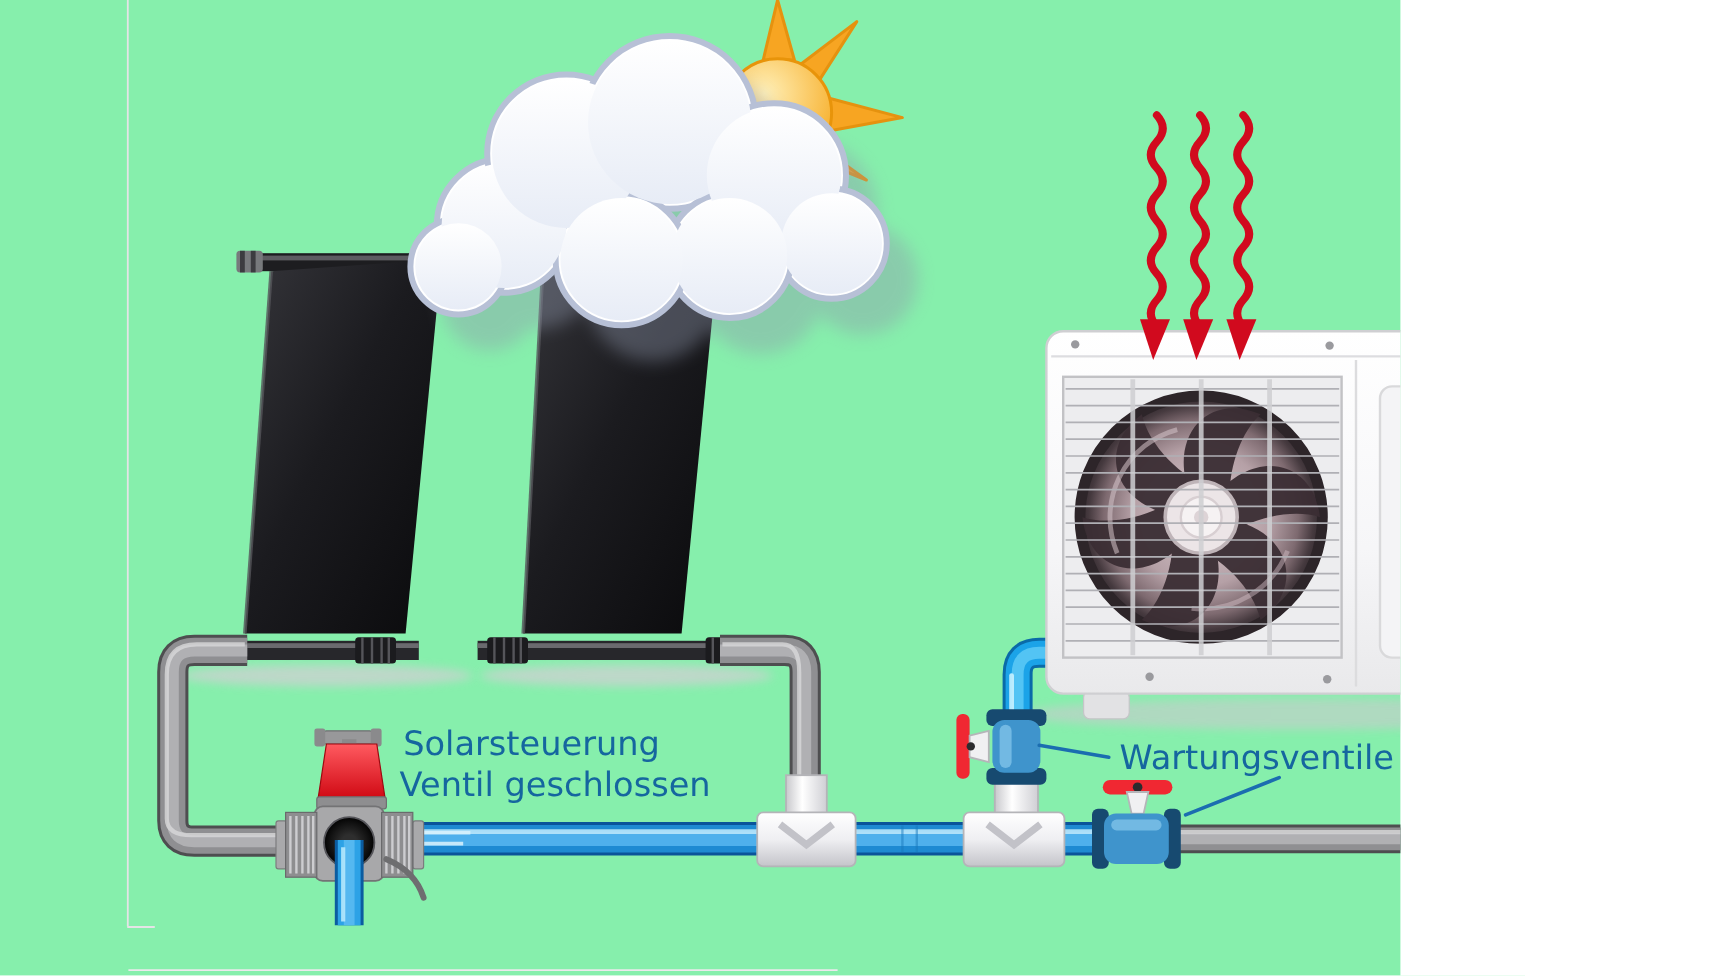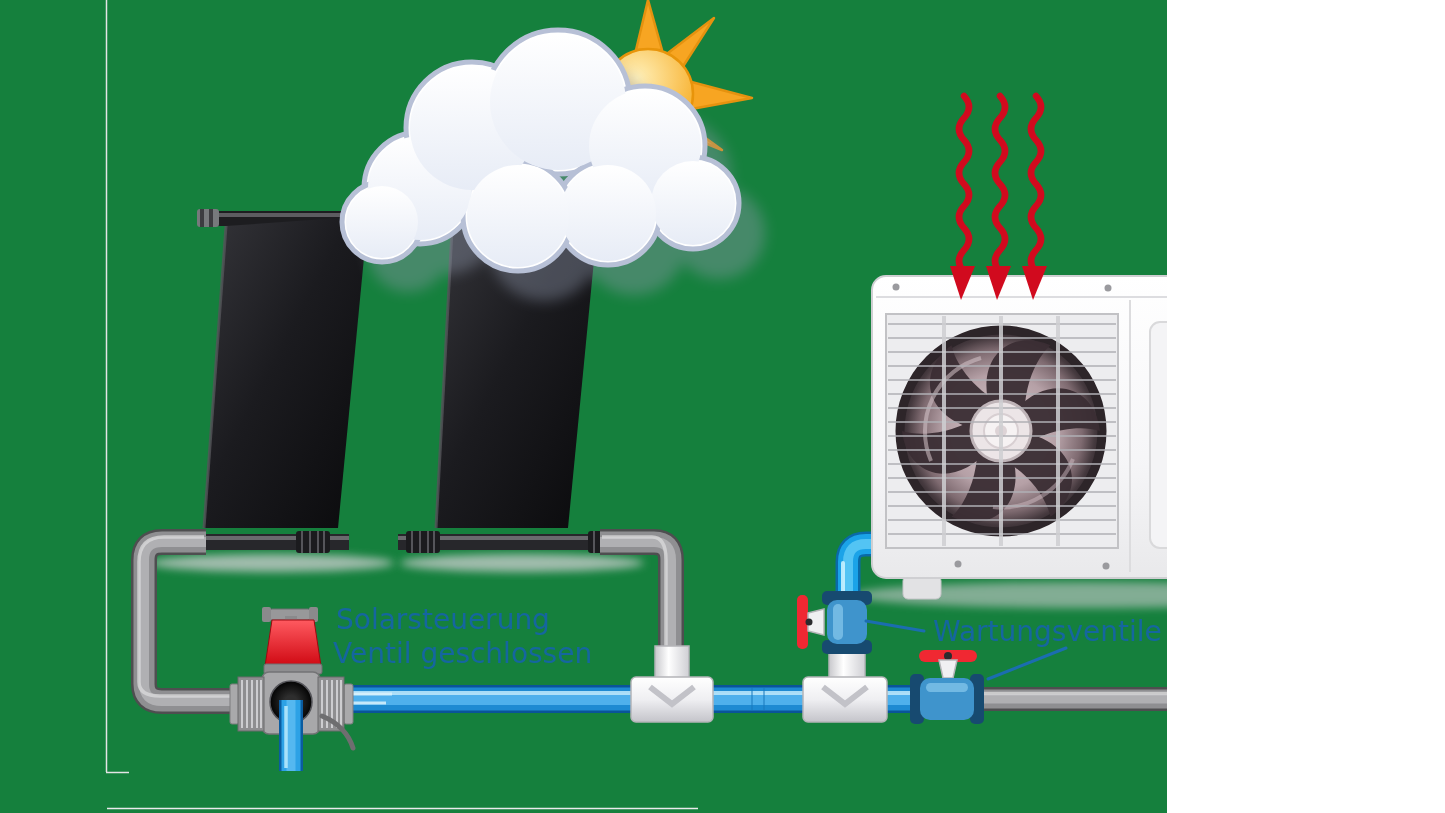--- a/index.html
+++ b/index.html
@@ -1,16 +1,16 @@
 <!DOCTYPE html>
 <html><head>
 <meta charset="utf-8">
 <style>
   html,body{margin:0;padding:0;background:#ffffff;}
-  #stage{position:relative;width:1167px;height:813px;background:#15803d;overflow:hidden;
+  #stage{position:relative;width:1167px;height:813px;background:#86efac;overflow:hidden;
          font-family:"DejaVu Sans", sans-serif;}
   svg{position:absolute;left:0;top:0;}
   text.label{font-family:"DejaVu Sans", sans-serif;font-size:28px;fill:#15669f;}
 </style>
 </head>
 <body>
 
 <div id="stage">
 <svg width="1445" height="813" viewBox="0 0 1445 813">
   <defs>

